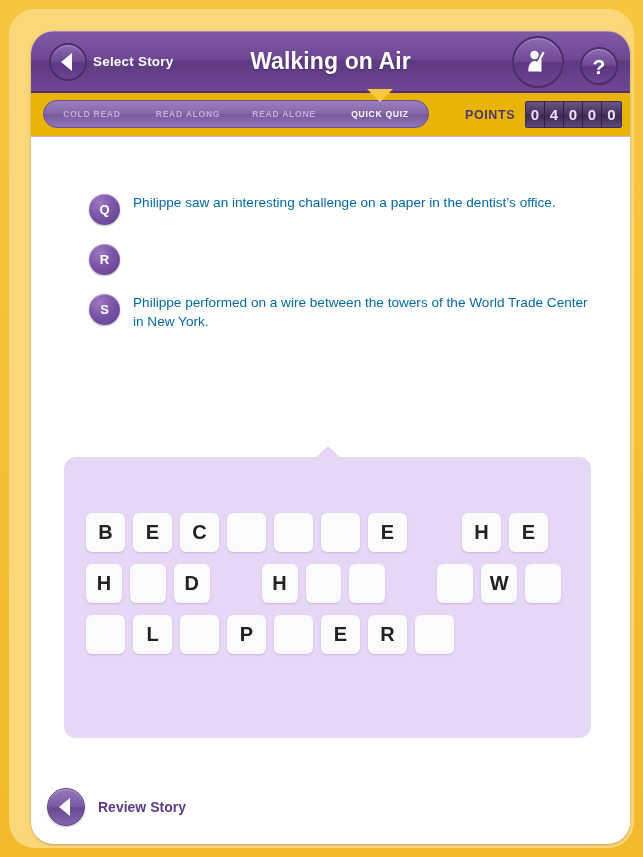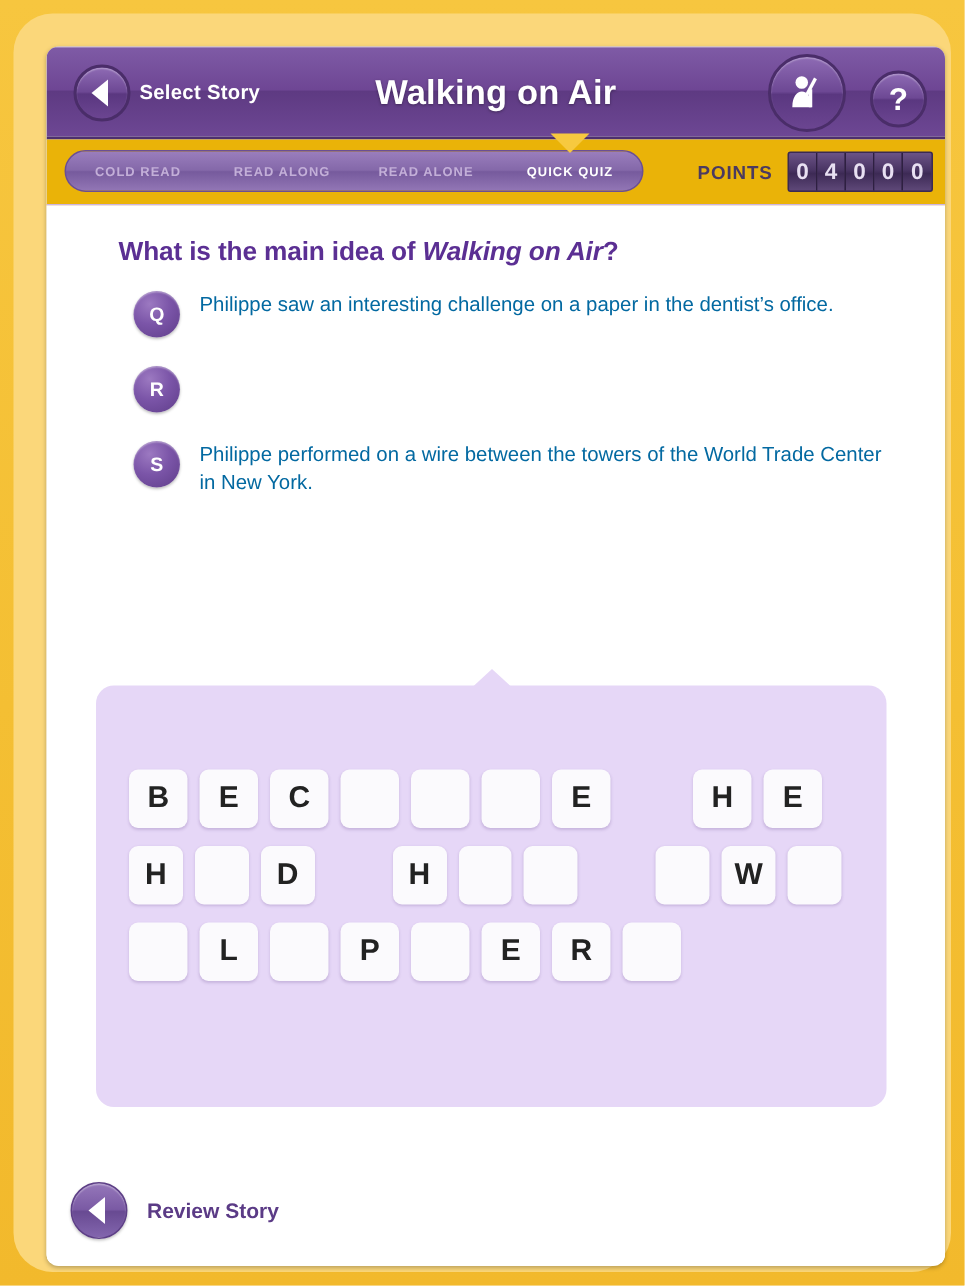--- a/index.html
+++ b/index.html
@@ -29,21 +29,21 @@
     left: 9px;  top: 9px;
     width: 625px; height: 839px;
     border-radius: 26px;
     background: #fbd77a;
     box-sizing: border-box;
   }
   #screen {
     position: absolute;
     left: 22px; top: 22px;
     width: 599px; height: 813px;
-    border-radius: 8px;
+    border-radius: 23px;
     background: #ffffff;
     overflow: hidden;
     box-sizing: border-box;
     box-shadow: 0 1px 3px rgba(0,0,0,0.25);
   }
 
   
   #title-bar {
     position: relative;
     height: 62px;
@@ -402,21 +402,20 @@
           <div class="digit">0</div>
           <div class="digit">4</div>
           <div class="digit">0</div>
           <div class="digit">0</div>
           <div class="digit">0</div>
         </div>
       </div>
 
       <div id="body-area">
 
-        <div id="main-question"><span>What is the main idea of </span><span class="italic-title">Walking on Air</span><span>?</span></div>
 
         <div id="answer-list">
           <div class="answer-row">
             <div class="answer-badge">Q</div>
             <div class="answer-text">Philippe saw an interesting challenge on a paper in the dentist’s office.</div>
           </div>
           <div class="answer-row">
             <div class="answer-badge">R</div>
           </div>
           <div class="answer-row">

